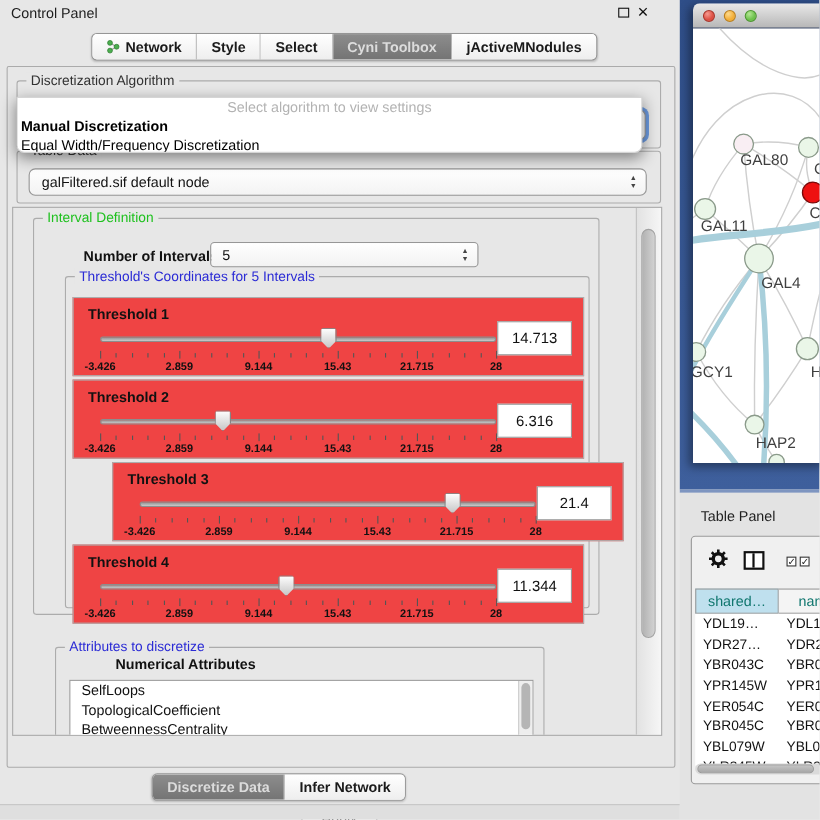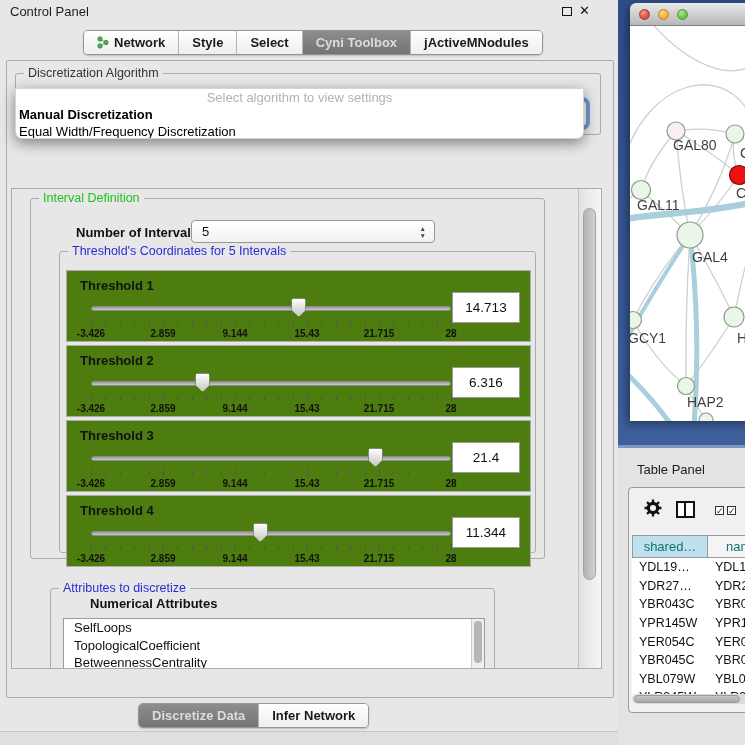--- a/index.html
+++ b/index.html
@@ -55,21 +55,21 @@
   .vscroll{position:absolute;right:0px;top:0px;bottom:0px;width:23px;
     background:linear-gradient(90deg,#e2e2e2,#f6f6f6);border-left:1px solid #c0c0c0;}
   .vthumb{position:absolute;left:4px;width:13px;top:19px;height:372px;border-radius:7px;
     background:linear-gradient(90deg,#b2b2b2,#d2d2d2);border:1px solid #a2a2a2;}
 
   .spin{position:absolute;background:linear-gradient(#ffffff,#f2f2f2);border:1px solid #979797;
     border-radius:4px;font-size:13px;line-height:21px;padding-left:10px;color:#111;}
 
   .boldlabel{font-size:13px;font-weight:bold;color:#111;position:absolute;white-space:nowrap;}
 
-  .tbox{position:absolute;left:6px;width:465px;height:72px;border:1px solid #ADADAD;background:#4d7c0f;}
+  .tbox{position:absolute;left:6px;width:465px;height:72px;border:1px solid #ADADAD;background:#ef4444;}
   .tbox-label{position:absolute;left:13px;top:7px;font-size:13px;font-weight:bold;color:#111;}
   .sliderarea{position:absolute;left:24px;top:26px;width:360px;height:42px;}
   .track{position:absolute;left:0;right:0;top:9px;height:5px;border-radius:3px;
     background:linear-gradient(#979797,#cacaca);border:1px solid #8d8d8d;}
   .handle{position:absolute;top:1px;width:15px;height:19px;z-index:3;
     background:linear-gradient(#fdfdfd,#c7c7c7);border:1px solid #858585;
     clip-path:polygon(50% 100%,0 60%,0 12%,14% 0,86% 0,100% 12%,100% 60%);}
   .tick{position:absolute;width:1px;background:#555;}
   .tick.major{top:22px;height:7px;}
   .tick.minor{top:24px;height:4px;}
@@ -161,20 +161,27 @@
 
   <div class="outerpanel">
 
     <div class="group" style="left:8px;top:12px;width:586px;height:62px;">
       <span class="gtitle dark">Discretization Algorithm</span>
     </div>
     <div class="focuscombo" style="left:16px;top:39px;">
       <span class="arrows">▲<br>▼</span>
     </div>
 
+    <div class="group" style="left:8px;top:76px;width:586px;height:48px;">
+      <span class="gtitle dark">Table Data</span>
+      <div class="combo" style="left:10px;top:15px;width:562px;height:25px;">
+        <span>galFiltered.sif default node</span>
+        <span class="arrows" style="top:5px;">▲<br>▼</span>
+      </div>
+    </div>
 
     <div class="popup" style="left:8px;top:27px;">
       <div class="popup-row popup-placeholder">Select algorithm to view settings</div>
       <div id="popupItems">
           <div class="popup-row b">Manual Discretization</div>
           <div class="popup-row">Equal Width/Frequency Discretization</div>
         </div>
     </div>
 
     <div class="scrollpanel" style="left:4px;top:127px;">
@@ -263,21 +270,21 @@
                   <div class="slabel" style="left: 0%;">-3.426</div>
                   <div class="slabel" style="left: 20%;">2.859</div>
                   <div class="slabel" style="left: 40%;">9.144</div>
                   <div class="slabel" style="left: 60%;">15.43</div>
                   <div class="slabel" style="left: 80%;">21.715</div>
                   <div class="slabel" style="left: 100%;">28</div>
                   <div class="handle" style="left: calc(30.9998% - 7.5px);"></div>
                 </div>
                 <div class="vbox">6.316</div>
               </div>
-              <div class="tbox" style="top: 168px;">
+              <div class="tbox" style="top: 168px; margin-left: 36px;">
                 <div class="tbox-label">Threshold 3</div>
                 <div class="sliderarea">
                   <div class="track"></div>
                   <div class="tick major" style="left: 0%;"></div>
                   <div class="tick minor" style="left: 4%;"></div>
                   <div class="tick minor" style="left: 8%;"></div>
                   <div class="tick minor" style="left: 12%;"></div>
                   <div class="tick minor" style="left: 16%;"></div>
                   <div class="tick major" style="left: 20%;"></div>
                   <div class="tick minor" style="left: 24%;"></div>
@@ -349,21 +356,21 @@
                   <div class="handle" style="left: calc(46.9993% - 7.5px);"></div>
                 </div>
                 <div class="vbox">11.344</div>
               </div>
             </div>
         </div>
       </div>
 
       <div class="group" style="left:38px;top:399px;width:445px;height:100px;">
         <span class="gtitle blue">Attributes to discretize</span>
-        <span class="boldlabel" style="left:7px;top:7px;padding-left:32px;">Numerical Attributes</span>
+        <span class="boldlabel" style="left:22px;top:7px;padding-left:32px;">Numerical Attributes</span>
         <div class="attrlist" style="left:12px;top:29px;width:422px;height:70px;">
           <div id="attrItems">
               <div class="attr-item">SelfLoops</div>
               <div class="attr-item">TopologicalCoefficient</div>
               <div class="attr-item">BetweennessCentrality</div>
             </div>
           <div class="listscroll">
             <div class="listthumb"></div>
           </div>
         </div>

